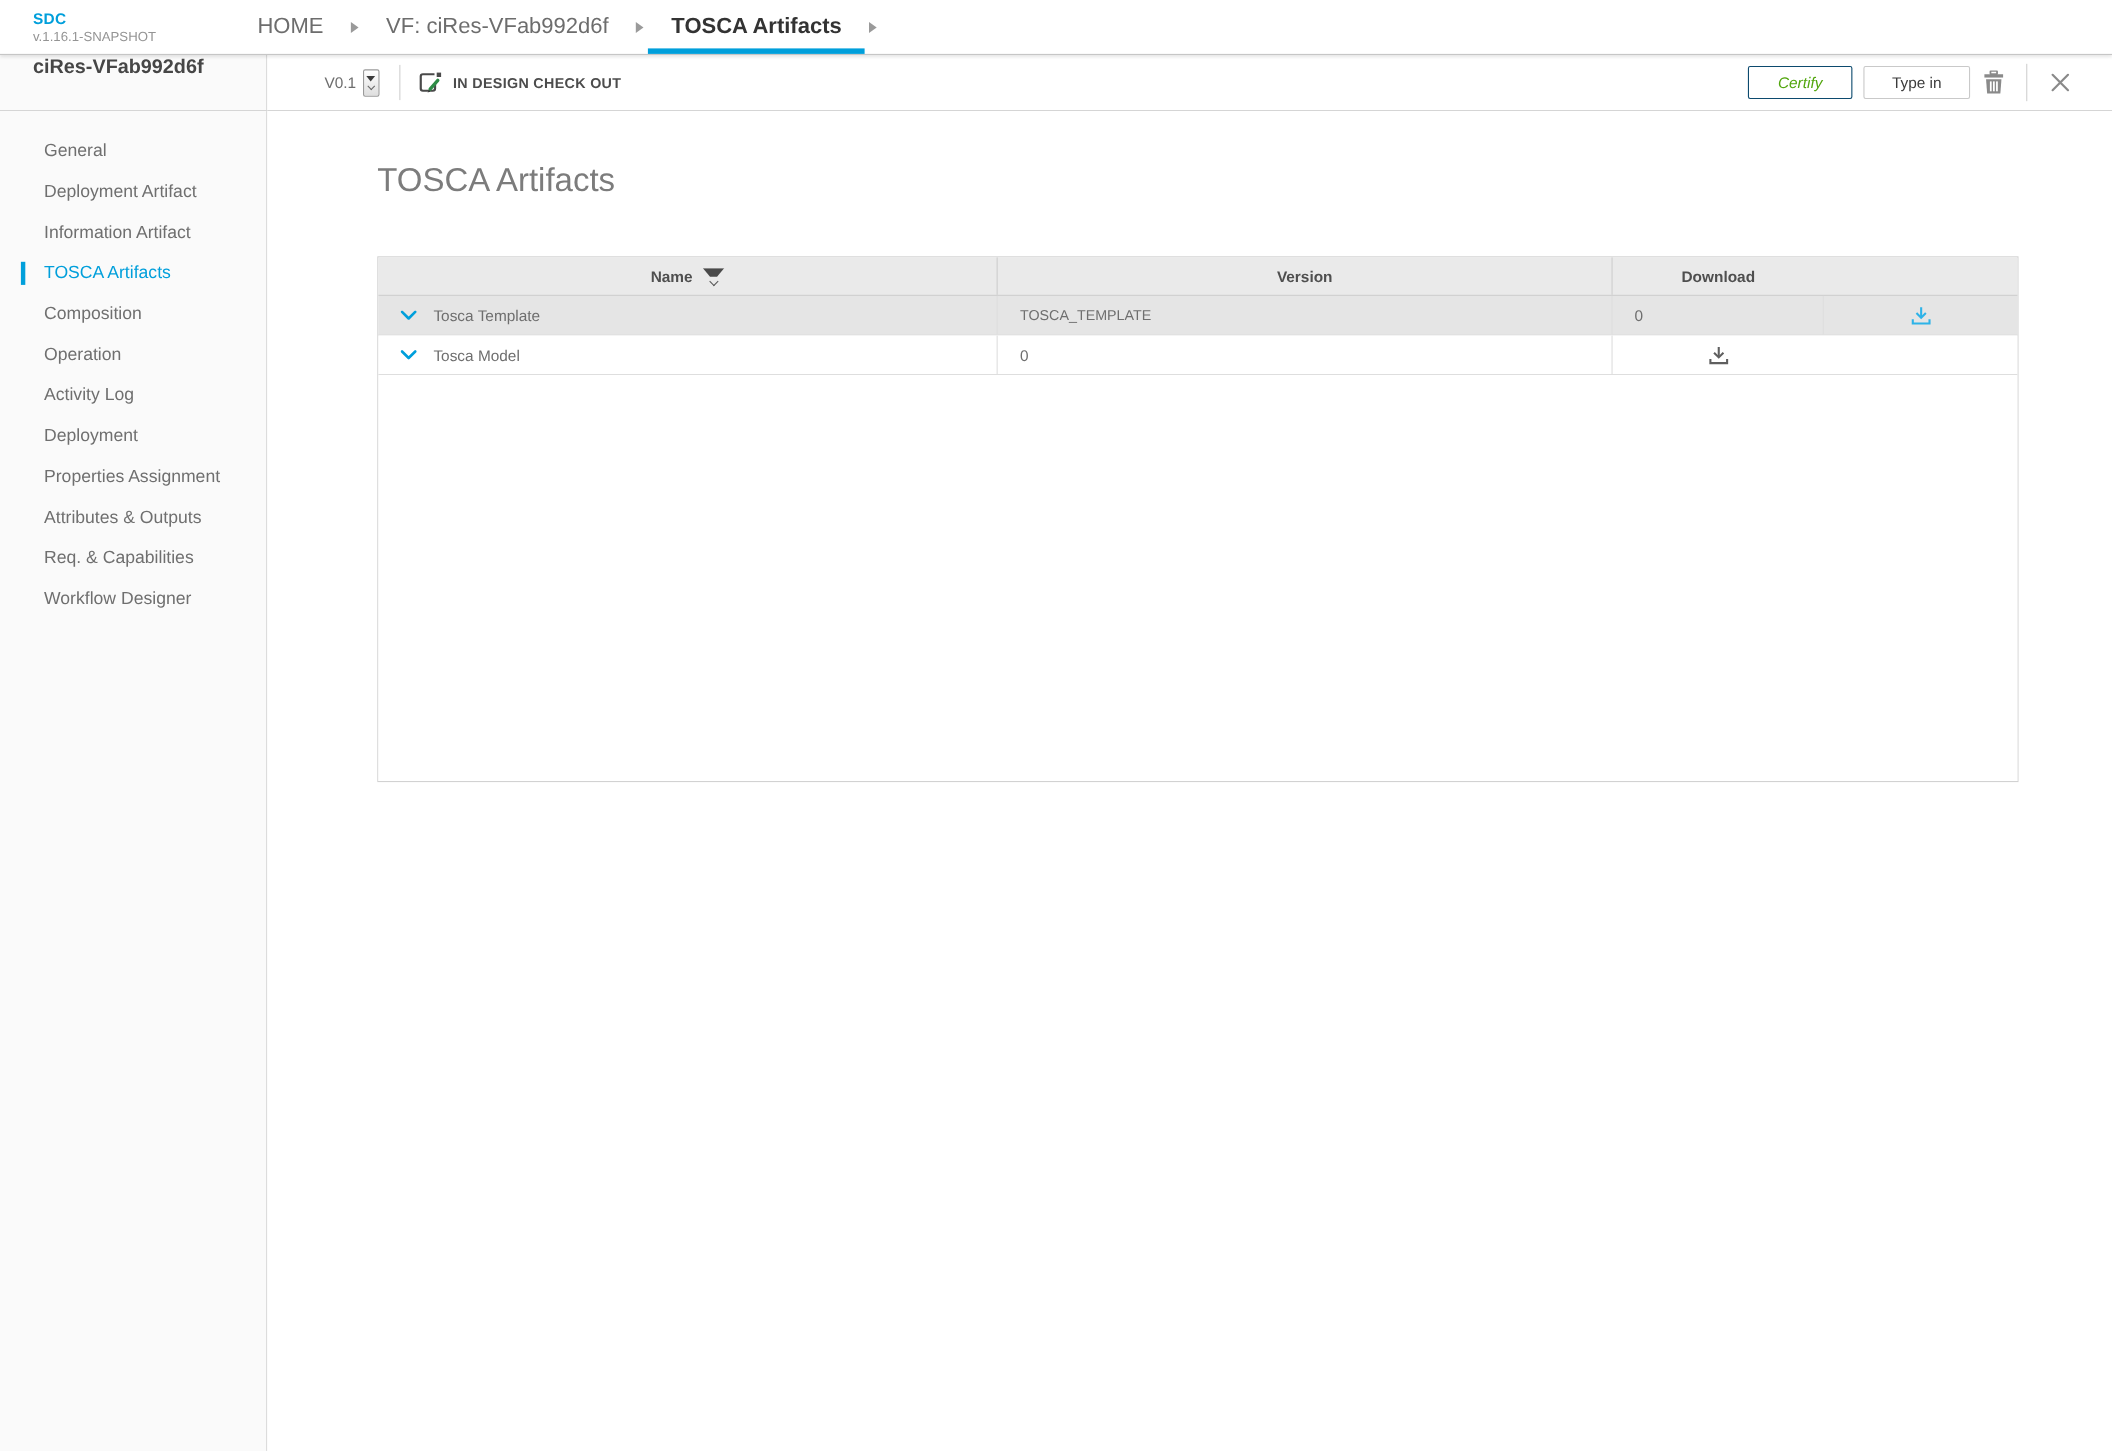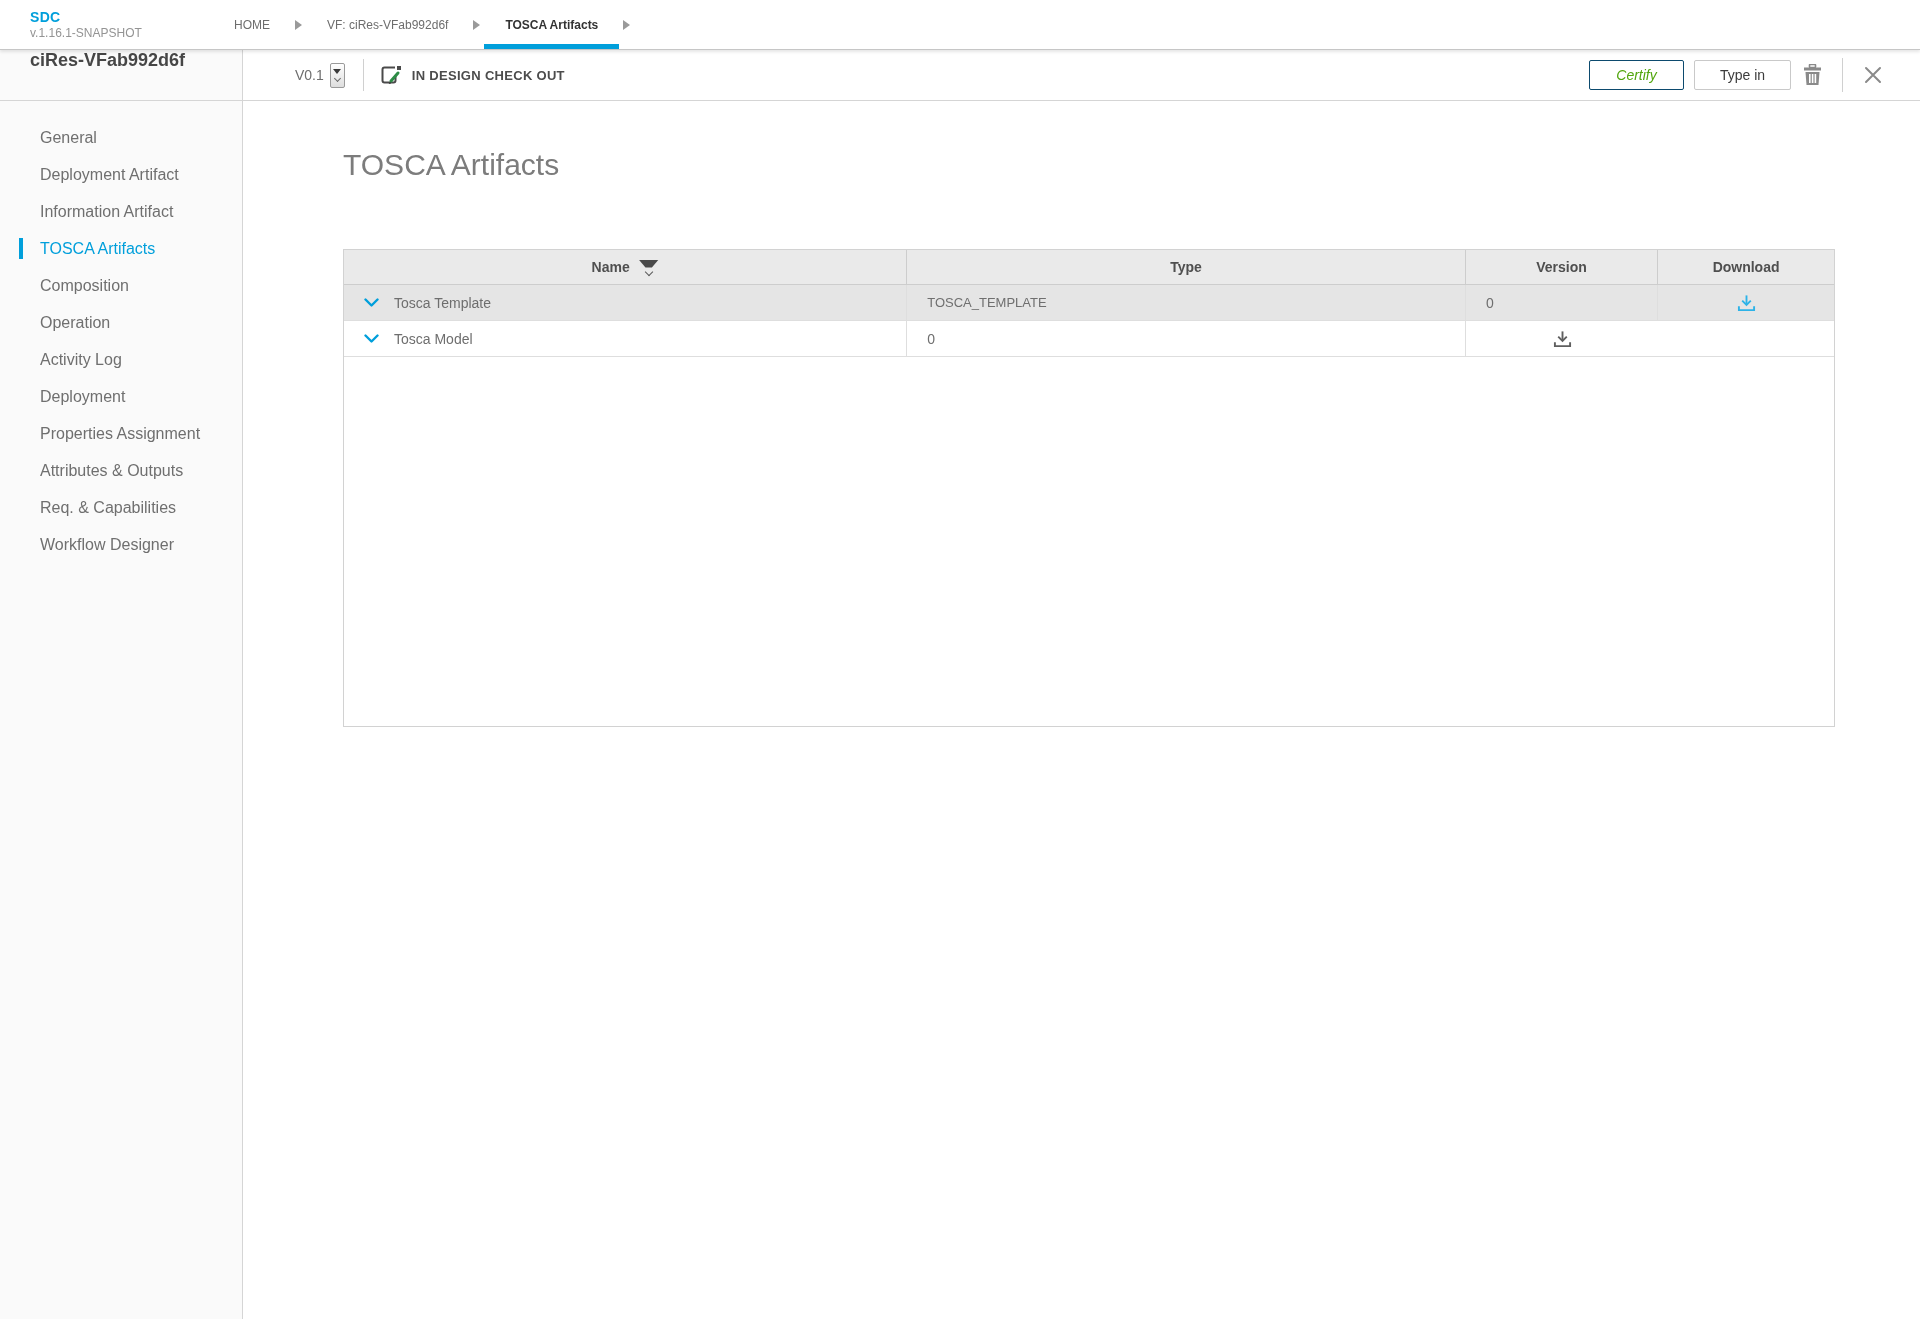--- a/index.html
+++ b/index.html
@@ -9,21 +9,21 @@
 
   
   .topbar { height:50px; background:#fff; border-bottom:1px solid #c6c6c6;
             box-shadow:0 2px 3px rgba(0,0,0,0.10); display:flex; align-items:stretch;
             position:relative; z-index:5; flex:0 0 50px; }
   .logo { width:185px; padding-left:30px; display:flex; flex-direction:column; justify-content:center; cursor:pointer; }
   .logo-name { color:#009fdb; font-weight:bold; font-size:14px; letter-spacing:.3px; }
   .logo-ver  { color:#949494; font-size:12px; margin-top:1px; }
   .crumbs { display:flex; align-items:stretch; margin-left:28px; }
   .crumb { position:relative; display:flex; align-items:center; padding:0 21px; cursor:pointer;
-           font-size:12px; color:#6d6d6d; white-space:nowrap;justify-content:flex-end; }
+           font-size:20px; color:#6d6d6d; white-space:nowrap;justify-content:flex-end; }
   .crumb.active { color:#333; font-weight:bold; }
   .tab-underline { position:absolute; left:0; right:0; bottom:0; height:5px; background:#009fdb; }
   .crumb-arrow { width:0; height:0; border-left:7px solid #9a9a9a; border-top:5px solid transparent;
                  border-bottom:5px solid transparent; align-self:center; margin:0 4px; }
 
   
   .subheader { height:51px; flex:0 0 51px; display:flex; }
   .side-title-box { width:243px; flex:0 0 243px; background:#fafafa; border-right:1px solid #d5d5d5;
                     border-bottom:1px solid #d5d5d5; display:flex; align-items:flex-start; padding-left:30px; }
   .side-title { font-size:18px; font-weight:bold; color:#464646; }
@@ -52,21 +52,21 @@
   .body-row { flex:1; display:flex; min-height:0; }
   .sidebar { width:243px; flex:0 0 243px; background:#fafafa; border-right:1px solid #d5d5d5; padding-top:18px; }
   .side-item { position:relative; height:37px; display:flex; align-items:center; padding-left:40px;
                font-size:16px; color:#6f6f6f; cursor:pointer; white-space:nowrap; }
   .side-item.active { color:#009fdb; }
   .active-bar { position:absolute; left:19px; top:8px; width:4px; height:21px; background:#009fdb; }
 
   .content { flex:1; background:#fff; padding:44px 0 0 100px; }
   .page-title { font-size:30px; font-weight:400; color:#7c7c7c; line-height:40px; }
 
-  .table-wrap { margin-top:64px; width:1492px; height:478px; border:1px solid #d2d2d2; background:#fff;
+  .table-wrap { margin-top:48px; width:1492px; height:478px; border:1px solid #d2d2d2; background:#fff;
                 display:flex; flex-direction:column; }
   .thead { display:grid; grid-template-columns:37.8% 37.5% 12.9% 11.8%; background:#eaeaea;
            border-bottom:1px solid #cdcdcd; height:35px; flex:0 0 35px; }
   .th { display:flex; align-items:center; justify-content:center; font-size:14px; font-weight:bold;
         color:#4f4f4f; border-right:1px solid #cdcdcd; cursor:pointer; }
   .th:last-child { border-right:none; }
   .sort-group { display:flex; flex-direction:column; align-items:center; margin-left:9px; }
   .sort-tri { width:20px; height:8px; background:#4a4a4a;
               clip-path:polygon(0 0, 100% 0, 66% 100%, 34% 100%); }
   .sort-chev { width:6px; height:6px; border-right:1.6px solid #5a5a5a; border-bottom:1.6px solid #5a5a5a;
@@ -200,23 +200,20 @@
       <div class="table-wrap">
         <div class="thead">
           <div class="th">
             <span>Name</span>
             <span class="sort-group">
               <span class="sort-tri"></span>
                 <span class="sort-chev"></span>
             </span>
           </div>
           <div class="th">
-            <span>Type</span>
-          </div>
-          <div class="th">
             <span>Version</span>
           </div>
           <div class="th">
             <span>Download</span>
           </div>
         </div>
 
         <div class="tr alt">
           <div class="td td-name">
             <svg class="row-chevron" width="15" height="10" viewBox="0 0 15 10">

